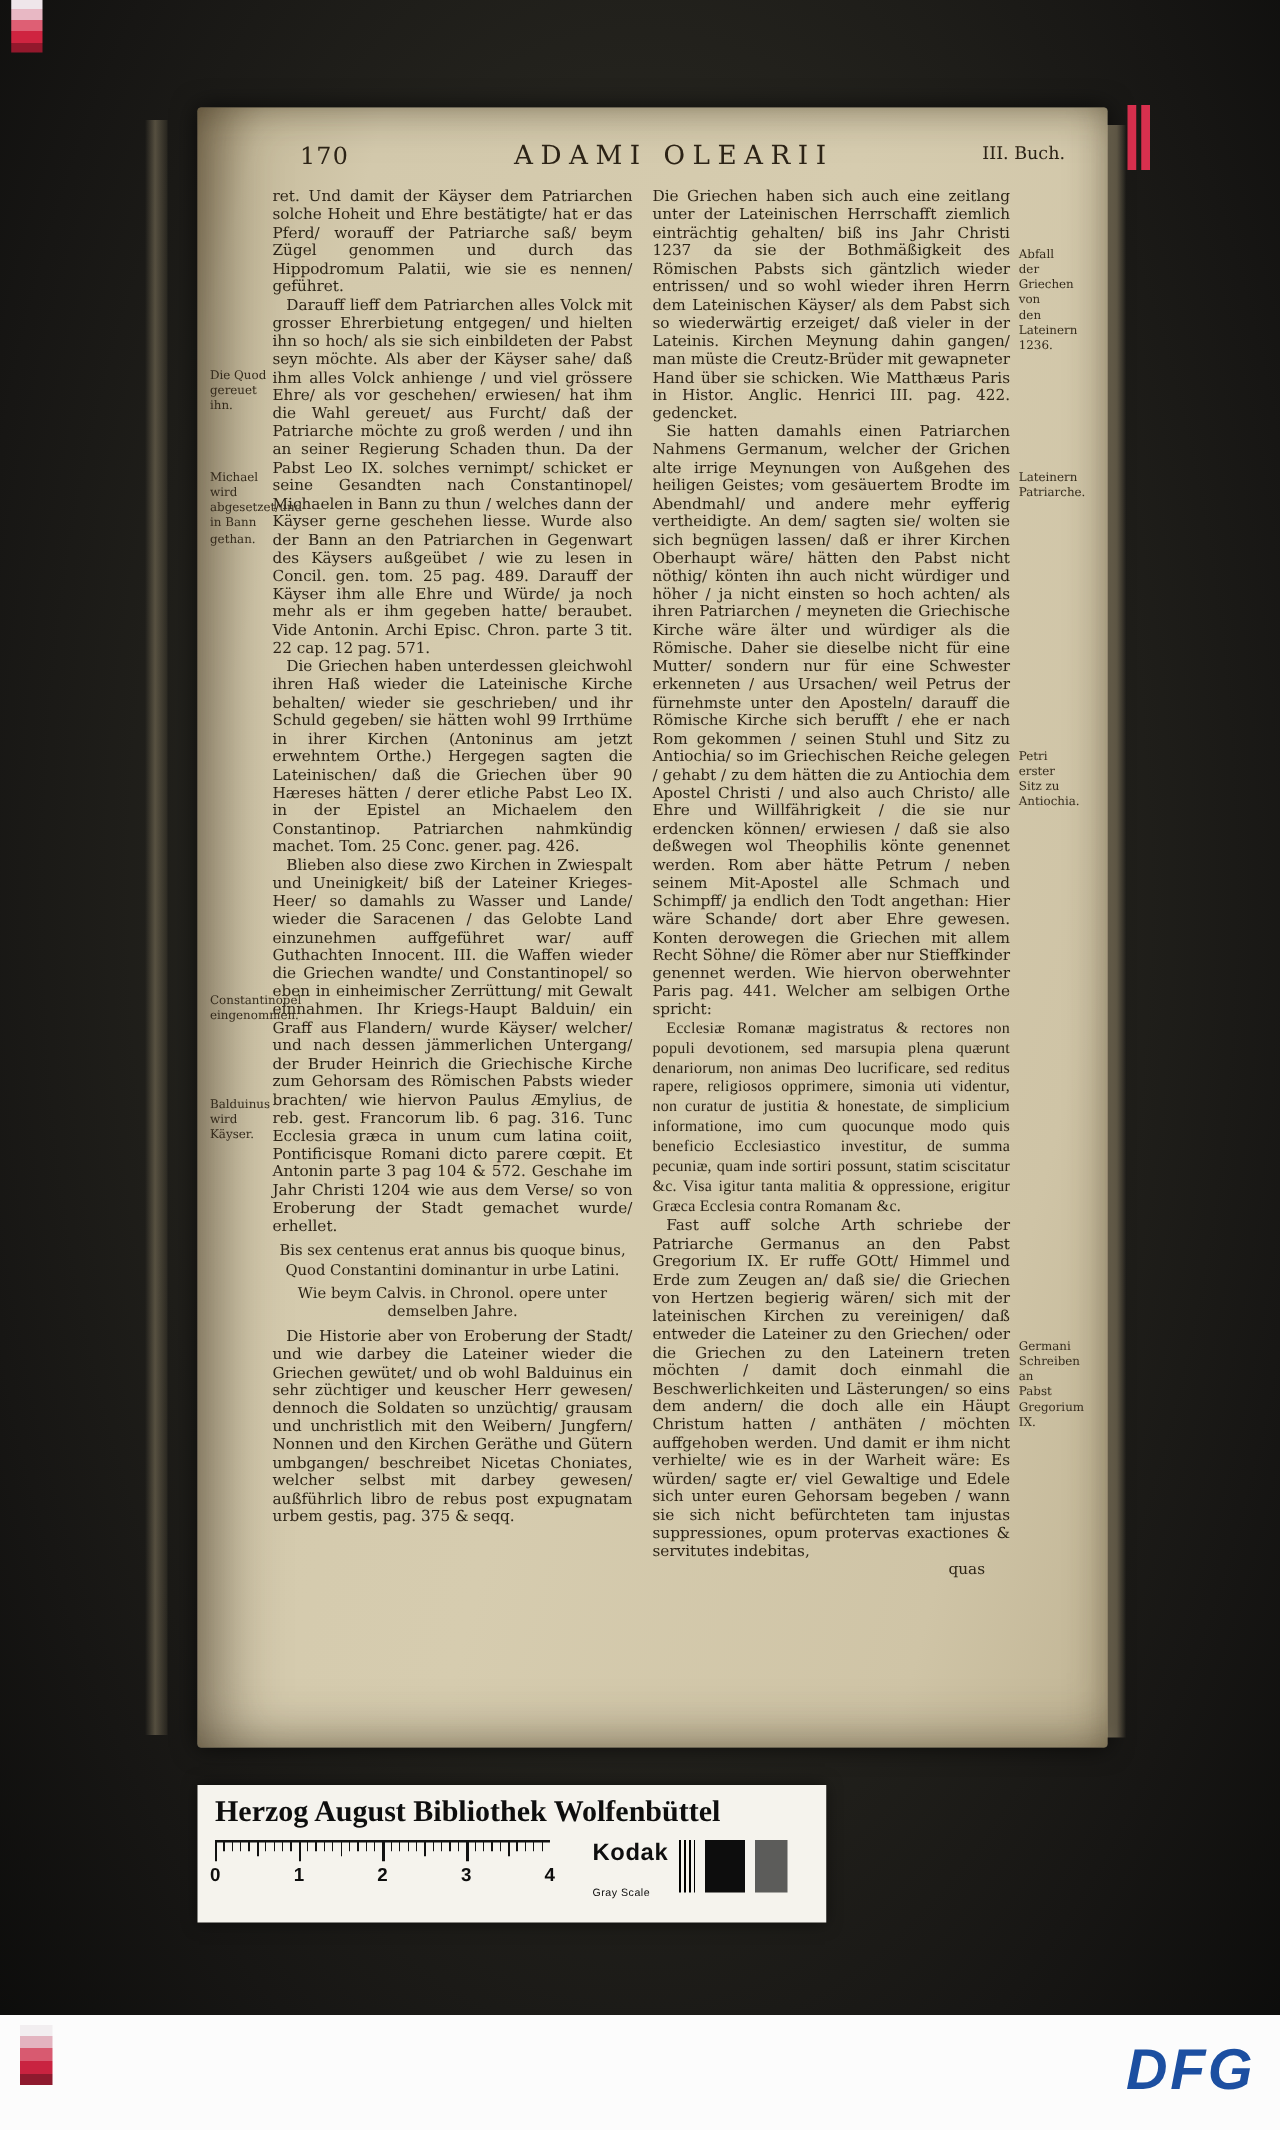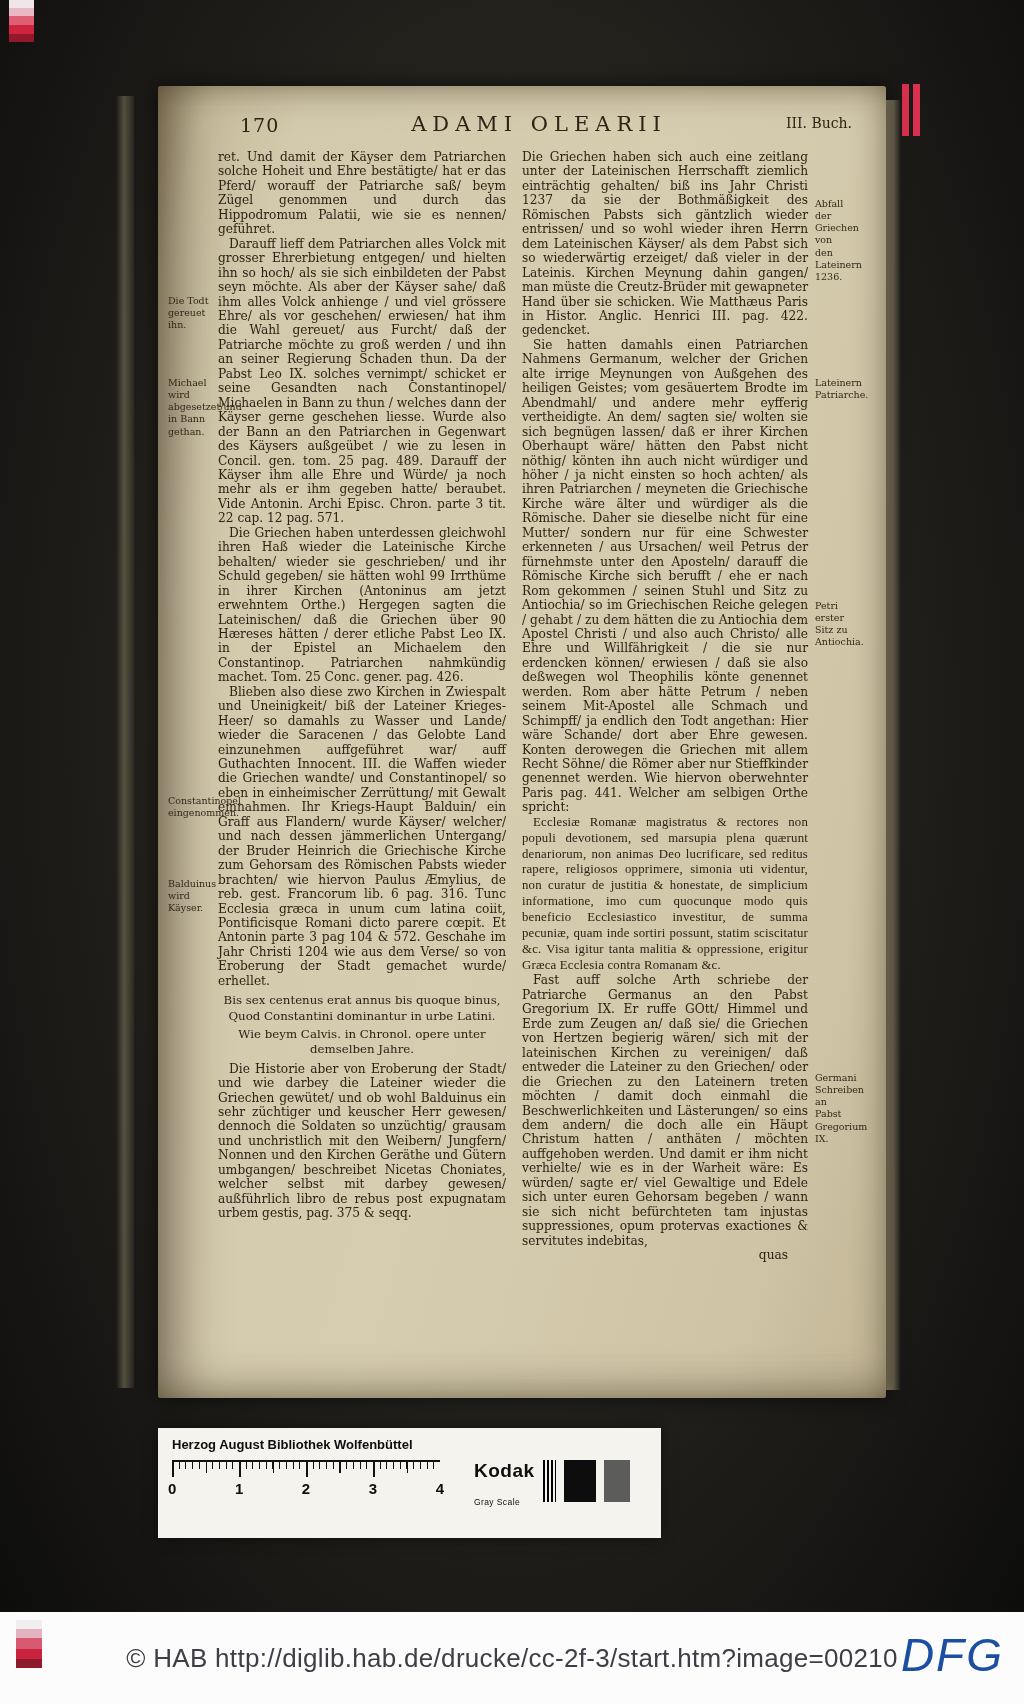--- a/index.html
+++ b/index.html
@@ -42,42 +42,42 @@
   .tcol p{margin:0;text-indent:11px;}
   .tcol p.noindent{text-indent:0;}
   .latin{font-family:"Liberation Serif", serif;font-size:12.8px;line-height:1.24;letter-spacing:.2px;}
   .verse{text-align:center;font-size:11.8px;line-height:1.3;margin:5px 0 4px 0;}
   .verse-note{margin-top:3px;}
   .catchword{text-align:right;padding-right:20px;font-size:12.2px;}
   
   .label-strip{position:absolute;left:158px;top:1428px;width:503px;height:110px;background:#f5f3ed;
     box-shadow:0 0 12px rgba(0,0,0,.5);box-sizing:border-box;padding:9px 14px;color:#0e0e0e;
     font-family:"Liberation Sans", sans-serif;}
-  .label-title{font-size:13px;font-weight:bold;}
+  .label-title{font-size:24px;font-weight:bold;font-family:Liberation Serif, serif;}
   .label-row{display:flex;align-items:flex-start;gap:30px;margin-top:8px;}
   .ruler{width:268px;height:17px;
     background:
       linear-gradient(#111,#111) 0 0 / 268px 2px no-repeat,
       repeating-linear-gradient(90deg,#111 0 1px,transparent 1px 6.7px) 0 0 / 268px 9px no-repeat,
       repeating-linear-gradient(90deg,#111 0 1.5px,transparent 1.5px 33.5px) 0 0 / 269px 13px no-repeat,
       repeating-linear-gradient(90deg,#111 0 2px,transparent 2px 67px) 0 0 / 270px 17px no-repeat;}
   .ruler-numbers{width:276px;display:flex;justify-content:space-between;font-size:15px;font-weight:bold;margin:3px 0 0 -4px;}
   .kodak{display:flex;align-items:flex-start;gap:8px;margin-top:0;}
   .kodak-brand{font-size:19px;font-weight:bold;letter-spacing:.5px;}
   .kodak-sub{font-size:8.5px;letter-spacing:.4px;margin-top:15px;}
   .barcode{width:13px;height:42px;background:repeating-linear-gradient(90deg,#000 0 2px,#f5f3ed 2px 4px);}
   .patch{height:42px;}
   .patch.black{width:32px;background:#0d0d0d;}
   .patch.gray{width:26px;background:#5c5c5a;}
   
   .footer{position:absolute;left:0;top:1612px;width:1024px;height:92px;background:#fcfcfc;}
   .footer-text{position:absolute;left:50%;top:50%;transform:translate(-50%,-50%);
     font-family:"Liberation Sans", sans-serif;font-size:26px;color:#3d3e47;letter-spacing:.3px;white-space:nowrap;}
   .dfg{position:absolute;right:20px;top:16px;font-family:"Liberation Sans", sans-serif;
-    font-weight:normal;font-style:italic;font-size:46px;color:#1c4fa1;letter-spacing:2px;}
+    font-weight:bold;font-style:italic;font-size:46px;color:#1c4fa1;letter-spacing:2px;}
 </style>
 </head>
 <body>
 
 <div class="stage">
 
   <div class="cal cal-topleft"></div>
   <div class="cal cal-pageright">
     <div></div>
     <div></div>
@@ -89,21 +89,21 @@
   <div class="page">
     <div class="page-header">
       <span class="pg-num">170</span>
       <span class="pg-title">ADAMI OLEARII</span>
       <span class="pg-book">III. Buch.</span>
     </div>
 
     <div class="columns">
 
       <div class="mcol left">
-        <div class="mnote" style="top:145px">Die Todt gereuet ihn.</div>
+        <div class="mnote" style="top:145px">Die Quod gereuet ihn.</div>
         <div class="mnote" style="top:227px">Michael wird abgesetzet/und in Bann gethan.</div>
         <div class="mnote" style="top:645px">Constantinopel eingenommen.</div>
         <div class="mnote" style="top:728px">Balduinus wird Käyser.</div>
       </div>
 
       <div class="tcol left">
         <p class="noindent">ret. Und damit der Käyser dem Patriarchen solche Hoheit und Ehre bestätigte/ hat er das Pferd/ worauff der Patriarche saß/ beym Zügel genommen und durch das Hippodromum Palatii, wie sie es nennen/ geführet.</p>
         <p>Darauff lieff dem Patriarchen alles Volck mit grosser Ehrerbietung entgegen/ und hielten ihn so hoch/ als sie sich einbildeten der Pabst seyn möchte. Als aber der Käyser sahe/ daß ihm alles Volck anhienge / und viel grössere Ehre/ als vor geschehen/ erwiesen/ hat ihm die Wahl gereuet/ aus Furcht/ daß der Patriarche möchte zu groß werden / und ihn an seiner Regierung Schaden thun. Da der Pabst Leo IX. solches vernimpt/ schicket er seine Gesandten nach Constantinopel/ Michaelen in Bann zu thun / welches dann der Käyser gerne geschehen liesse. Wurde also der Bann an den Patriarchen in Gegenwart des Käysers außgeübet / wie zu lesen in Concil. gen. tom. 25 pag. 489. Darauff der Käyser ihm alle Ehre und Würde/ ja noch mehr als er ihm gegeben hatte/ beraubet. Vide Antonin. Archi Episc. Chron. parte 3 tit. 22 cap. 12 pag. 571.</p>
         <p>Die Griechen haben unterdessen gleichwohl ihren Haß wieder die Lateinische Kirche behalten/ wieder sie geschrieben/ und ihr Schuld gegeben/ sie hätten wohl 99 Irrthüme in ihrer Kirchen (Antoninus am jetzt erwehntem Orthe.) Hergegen sagten die Lateinischen/ daß die Griechen über 90 Hæreses hätten / derer etliche Pabst Leo IX. in der Epistel an Michaelem den Constantinop. Patriarchen nahmkündig machet. Tom. 25 Conc. gener. pag. 426.</p>
         <p>Blieben also diese zwo Kirchen in Zwiespalt und Uneinigkeit/ biß der Lateiner Krieges-Heer/ so damahls zu Wasser und Lande/ wieder die Saracenen / das Gelobte Land einzunehmen auffgeführet war/ auff Guthachten Innocent. III. die Waffen wieder die Griechen wandte/ und Constantinopel/ so eben in einheimischer Zerrüttung/ mit Gewalt einnahmen. Ihr Kriegs-Haupt Balduin/ ein Graff aus Flandern/ wurde Käyser/ welcher/ und nach dessen jämmerlichen Untergang/ der Bruder Heinrich die Griechische Kirche zum Gehorsam des Römischen Pabsts wieder brachten/ wie hiervon Paulus Æmylius, de reb. gest. Francorum lib. 6 pag. 316. Tunc Ecclesia græca in unum cum latina coiit, Pontificisque Romani dicto parere cœpit. Et Antonin parte 3 pag 104 &amp; 572. Geschahe im Jahr Christi 1204 wie aus dem Verse/ so von Eroberung der Stadt gemachet wurde/ erhellet.</p>
@@ -153,17 +153,16 @@
         </div>
         <div class="barcode"></div>
         <div class="patch black"></div>
         <div class="patch gray"></div>
       </div>
     </div>
   </div>
 
   <div class="footer">
     <div class="cal-bottomleft"></div>
-    <div class="footer-text">© HAB http://diglib.hab.de/drucke/cc-2f-3/start.htm?image=00210</div>
     <div class="dfg">DFG</div>
   </div>
 
 </div>
 
 </body></html>

